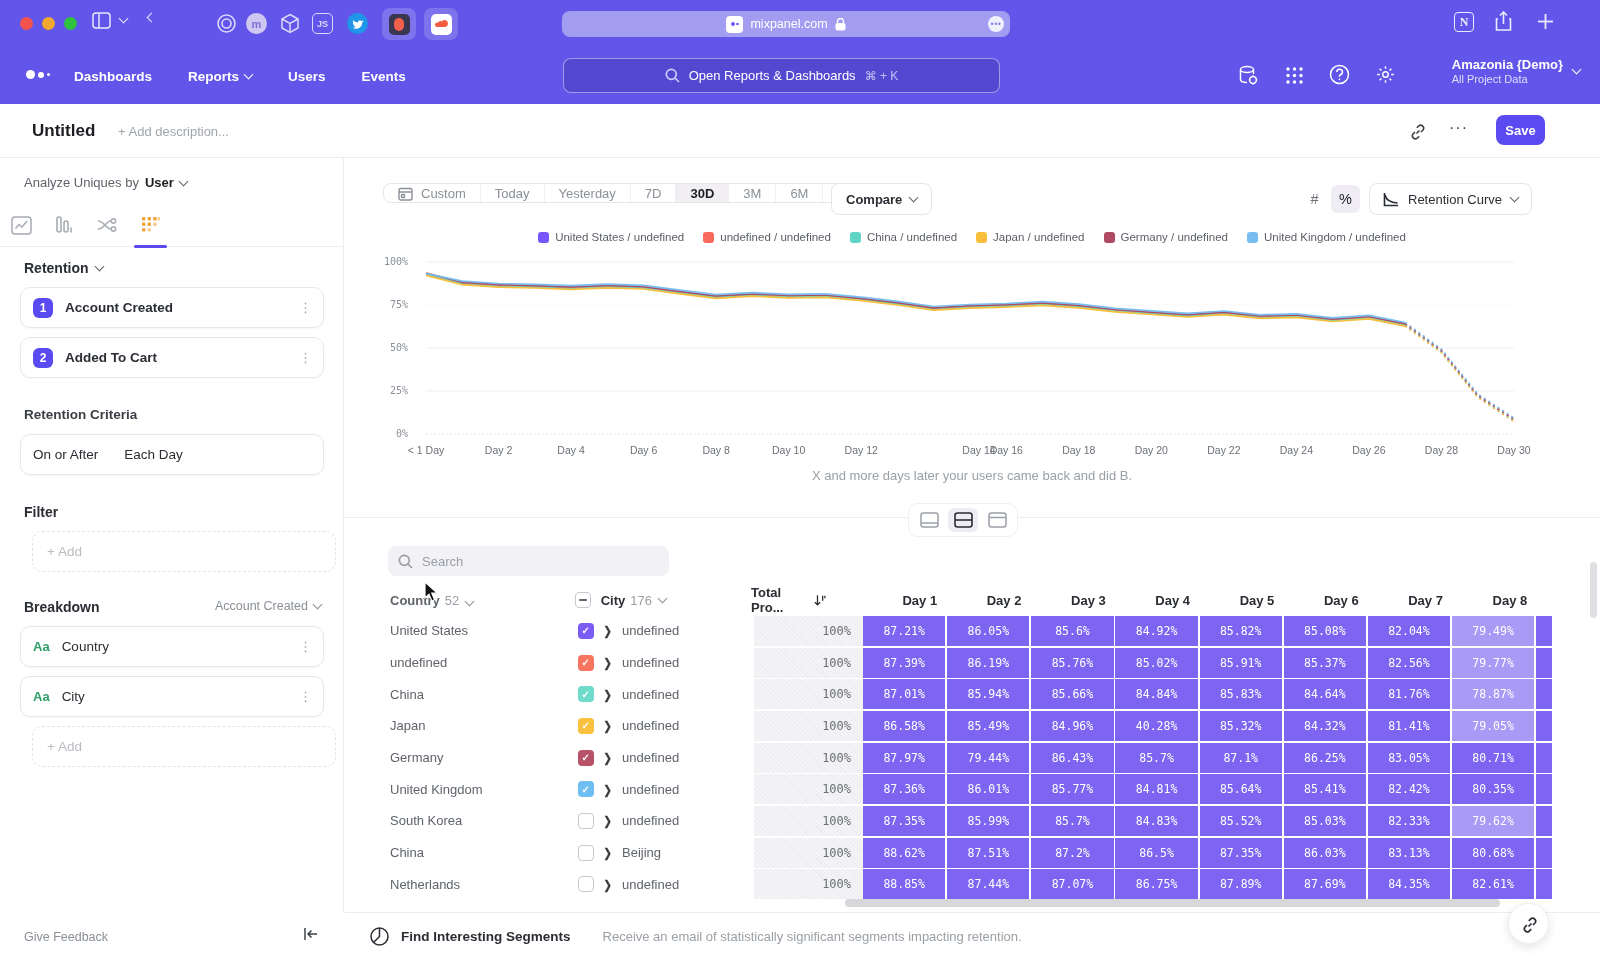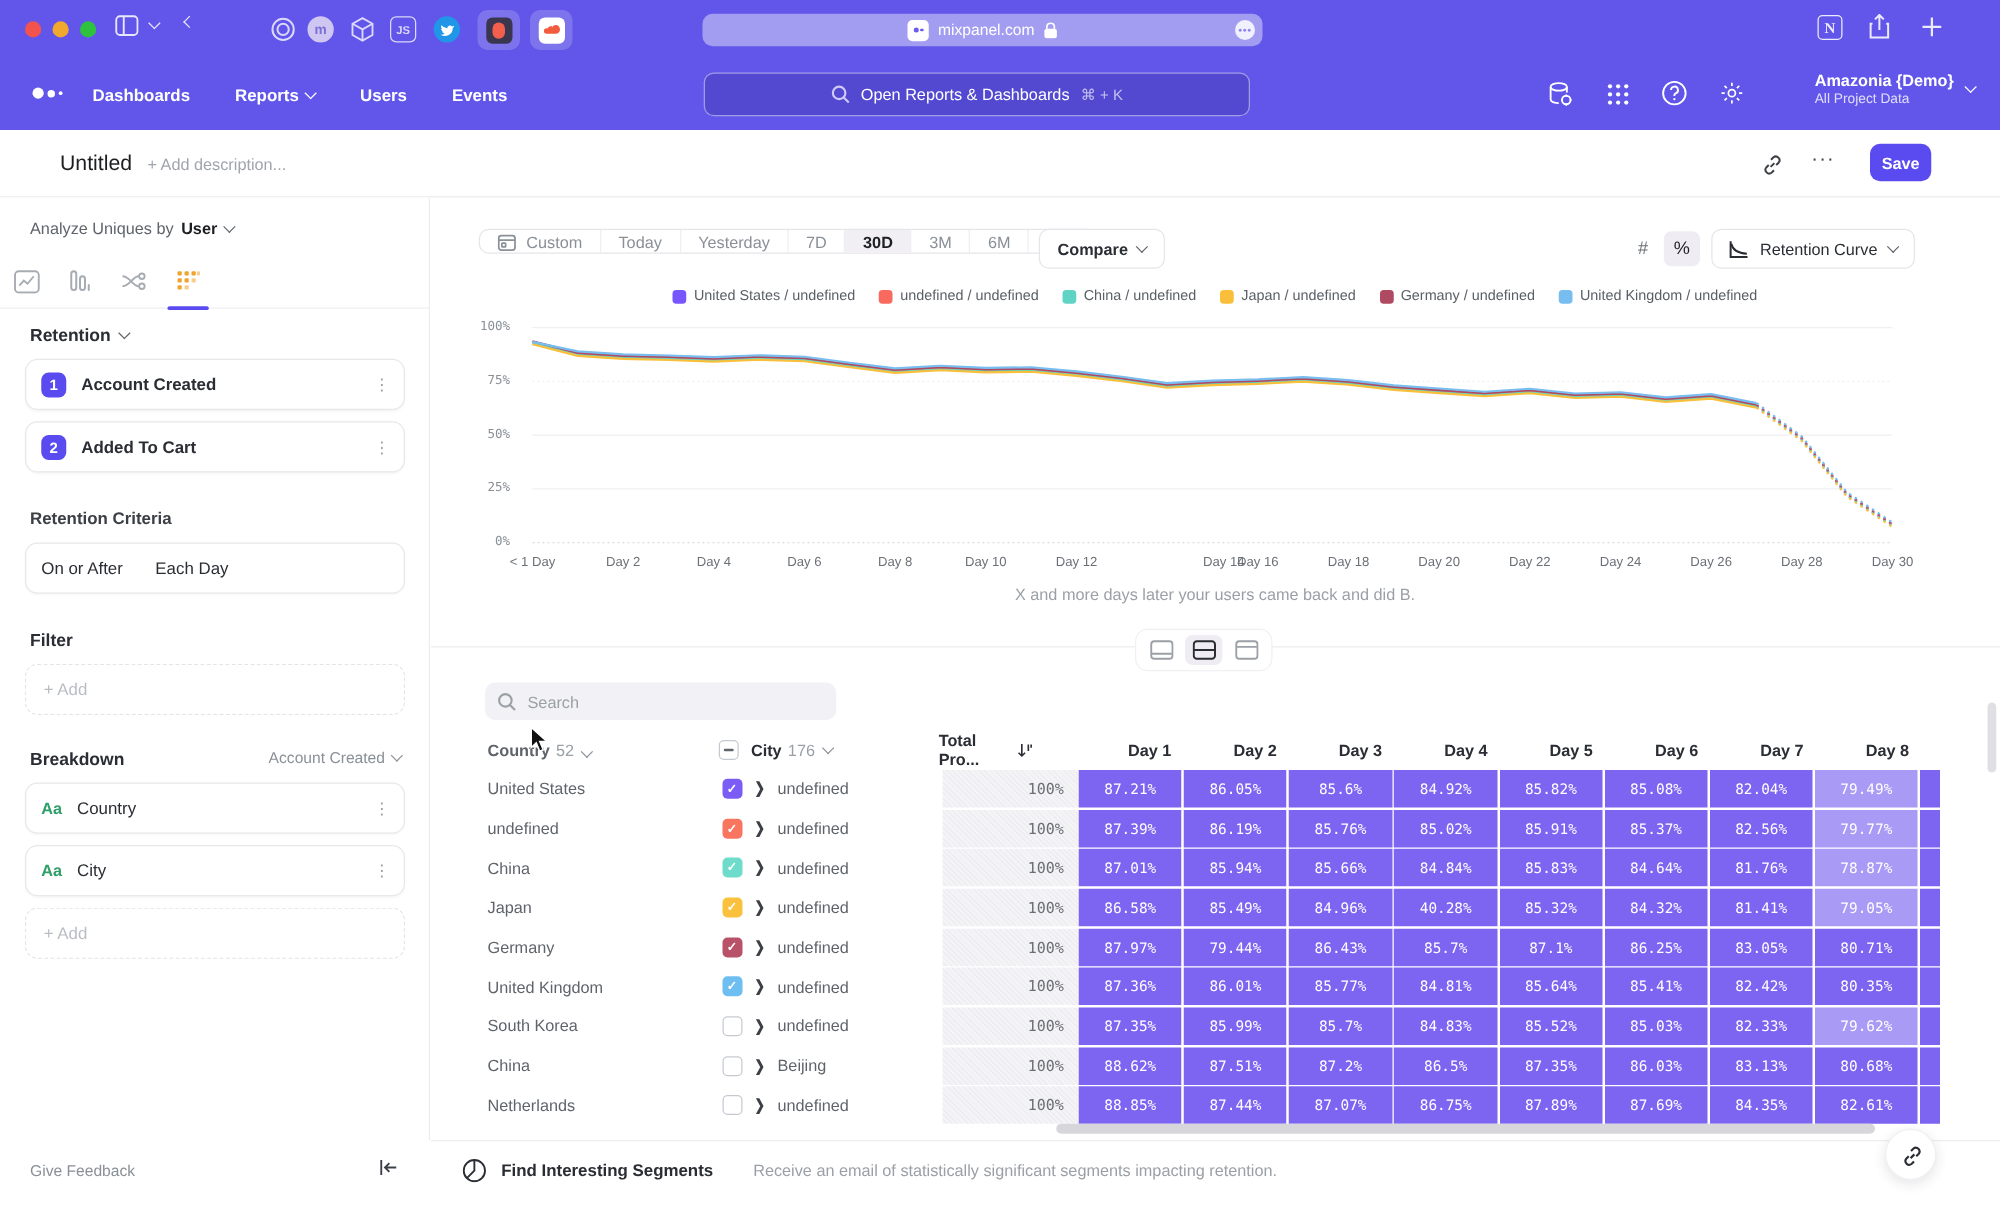--- a/index.html
+++ b/index.html
@@ -31,21 +31,21 @@
     background:rgba(35,28,120,0.22); border:1px solid rgba(255,255,255,0.45);
     display:flex; align-items:center; justify-content:center; gap:9px; color:#fff; font-size:13px; }
   #nav-search .shortcut { color:rgba(255,255,255,0.65); font-size:12px; }
   .nav-right-ic { position:absolute; top:16px; color:#fff; }
   #project-switcher { position:absolute; right:20px; top:9px; display:flex; align-items:center; gap:10px; color:#fff; cursor:default;}
   #project-name { font-size:13px; font-weight:bold; }
   #project-sub { font-size:11px; color:rgba(255,255,255,0.8); margin-top:1px; }
 
   
   #report-header { position:absolute; left:0; top:104px; width:1600px; height:54px; background:#fff; border-bottom:1px solid #ebebef; }
-  #report-title { position:absolute; left:48px; top:17px; font-size:17px; font-weight:normal; color:#1c1e22; }
+  #report-title { position:absolute; left:32px; top:17px; font-size:17px; font-weight:bold; color:#1c1e22; }
   #report-desc { position:absolute; left:118px; top:20px; font-size:13px; color:#a0a5ac; }
   #save-btn { position:absolute; left:1496px; top:11px; width:49px; height:30px; background:#5a4bf0; color:#fff;
     font-size:13px; font-weight:bold; border:none; border-radius:8px; display:flex; align-items:center; justify-content:center; cursor:pointer;}
   .hdr-ic { position:absolute; top:18px; color:#3c4046; }
 
   
   #sidebar { position:absolute; left:0; top:158px; width:344px; height:754px; background:#fff; border-right:1px solid #ededf1; }
   #analyze-row { position:absolute; left:24px; top:17px; font-size:13px; color:#5f646b; display:flex; gap:6px; align-items:center;}
   #analyze-row b { color:#1c1e22; font-weight:bold; }
   #analyze-row .chev { border-color:#5f646b; }
@@ -55,21 +55,21 @@
   .side-tab.active:after { content:""; position:absolute; left:5px; right:5px; bottom:-1px; height:3px; background:#5a4bf0; border-radius:2px; }
   .section-label { font-size:14px; font-weight:bold; color:#2a2d33; display:flex; align-items:center; gap:7px; }
   .section-label .chev { border-color:#5f646b; }
   .side-card { position:absolute; left:20px; width:304px; height:41px; background:#fff; border:1px solid #e8e8ec; border-radius:10px;
     box-shadow:0 1px 2px rgba(20,20,40,0.04); display:flex; align-items:center; padding:0 12px; gap:12px; cursor:pointer;}
   .step-badge { width:20px; height:20px; border-radius:6px; background:#5a4bf0; color:#fff; font-size:12px; font-weight:bold;
     display:flex; align-items:center; justify-content:center; }
   .card-label { font-size:13.5px; color:#2a2d33; font-weight:bold; flex:1; }
   .kebab { color:#9aa0a6; font-size:13px; letter-spacing:0; line-height:5px; text-align:center; width:12px; }
   .aa-badge { color:#2f9e68; font-size:13px; font-weight:bold; }
-  .dashed-add { position:absolute; left:20px; width:304px; height:41px; border:1.5px dashed #e3e3e8; border-radius:10px;
+  .dashed-add { position:absolute; left:32px; width:304px; height:41px; border:1.5px dashed #e3e3e8; border-radius:10px;
     display:flex; align-items:center; padding:0 14px; color:#b9bdc3; font-size:13.5px; cursor:pointer;}
   #breakdown-event { position:absolute; right:22px; font-size:12.5px; color:#8a9097; display:flex; align-items:center; gap:6px;}
   #sidebar-footer-label { position:absolute; left:24px; top:772px; font-size:12.5px; color:#8a9097; }
   #collapse-btn { position:absolute; left:303px; top:768px; color:#3c4046; cursor:pointer; }
 
   
   #range-control { position:absolute; left:383px; top:183px; height:20px; display:flex; align-items:center;
     border:1px solid #e6e6ea; border-radius:8px; background:#fff; overflow:hidden; }
   .range-seg { height:32px; display:flex; align-items:center; justify-content:center; padding:0 14px;
     font-size:13px; color:#8a9097; border-right:1px solid #efeff2; cursor:pointer; gap:8px; white-space:nowrap;}

